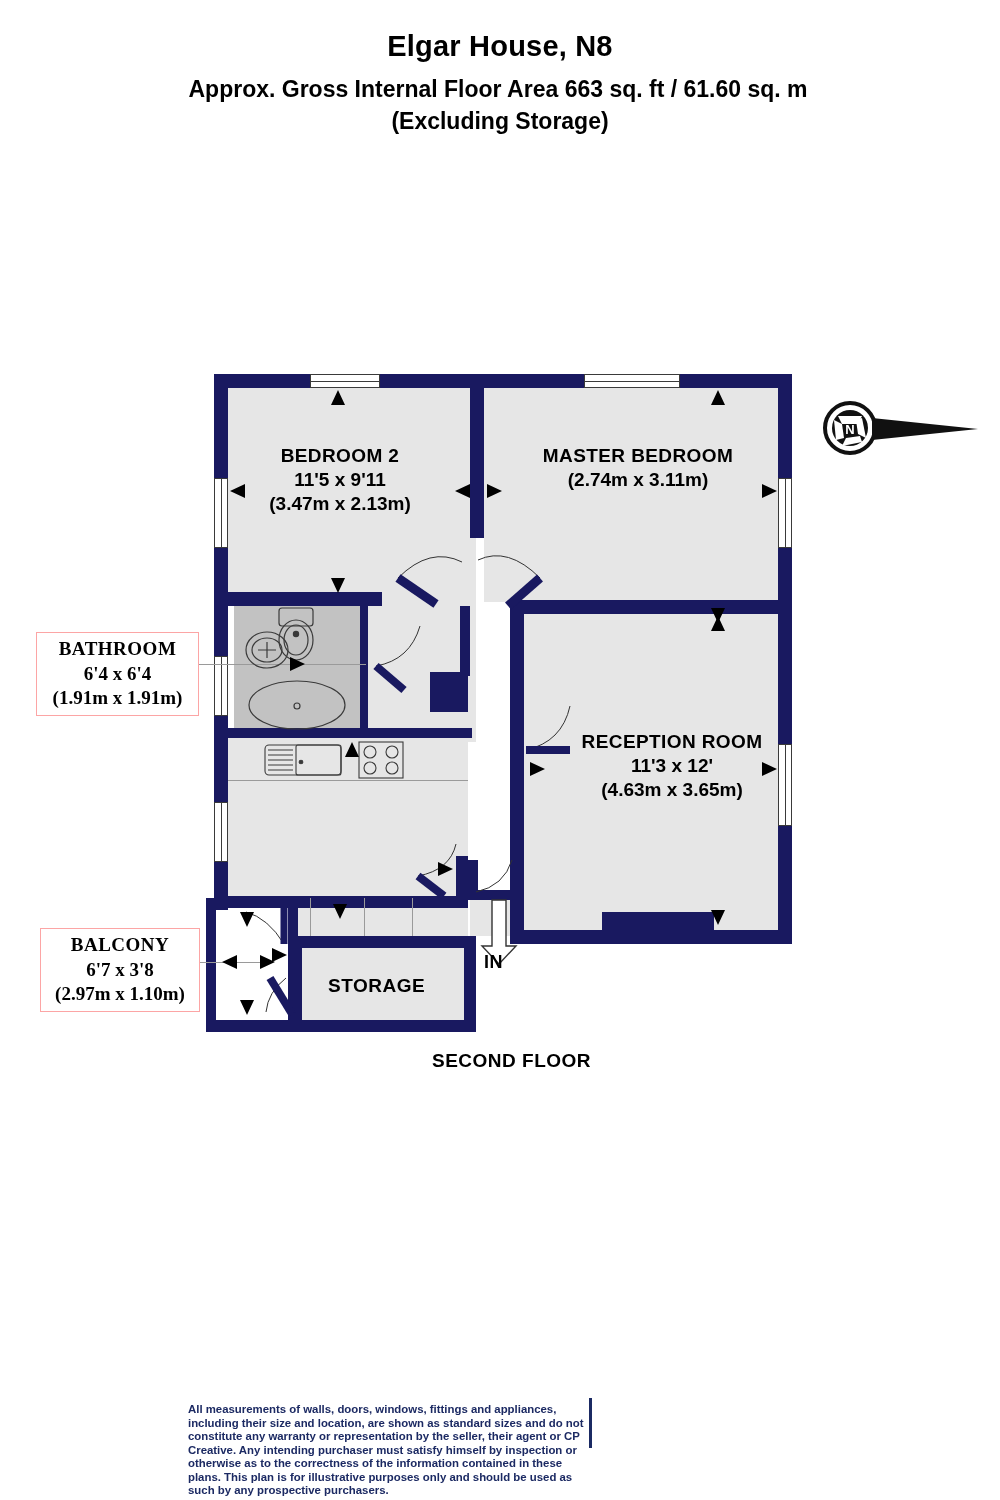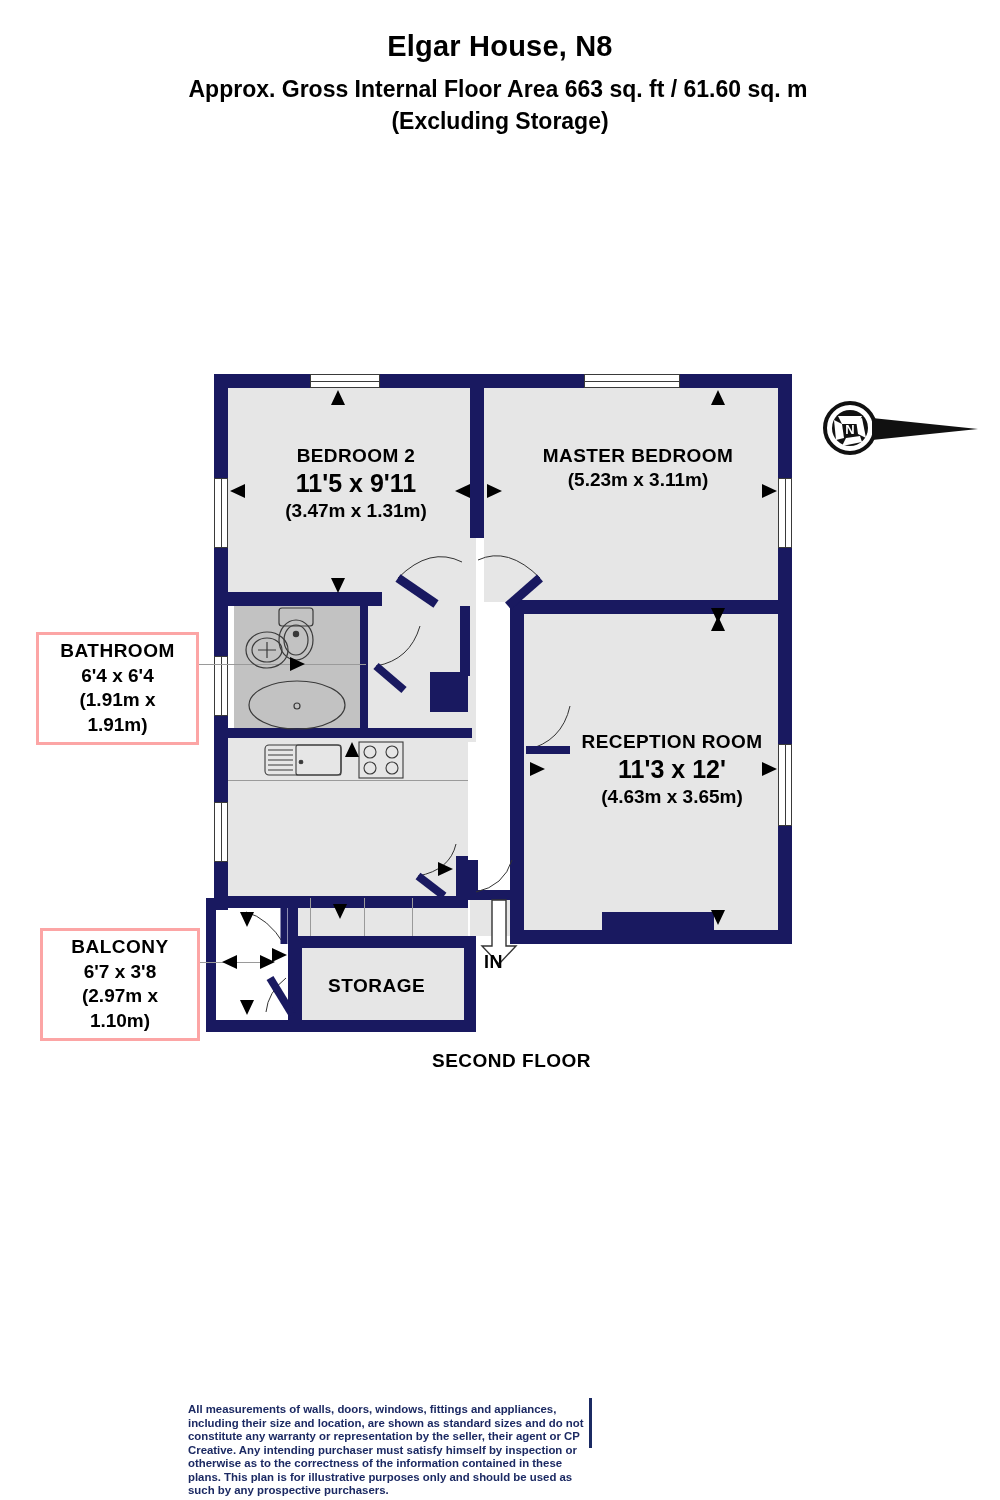--- a/index.html
+++ b/index.html
@@ -34,27 +34,28 @@
   .floorwhite{position:absolute;background:#ffffff;}
   .bathfloor{position:absolute;background:#c2c2c2;}
   .win{position:absolute;background:#ffffff;border:1px solid #3a3a3a;box-sizing:border-box;}
   .win.h:before{content:"";position:absolute;left:0;right:0;top:50%;height:1px;background:#3a3a3a;}
   .win.v:before{content:"";position:absolute;top:0;bottom:0;left:50%;width:1px;background:#3a3a3a;}
   .thinline{position:absolute;background:#9a9a9a;}
 
   
   .rlabel{position:absolute;text-align:center;font-weight:bold;line-height:1.26;white-space:nowrap;}
   .rlabel .nm{font-size:19px;letter-spacing:.4px;}
-  .rlabel .d1{font-size:25px;}
+  .rlabel .d1{font-size:19px;}
   .rlabel .d2{font-size:19px;}
 
   .boxlabel{
-    position:absolute;border:3px solid #fca5a5;background:#fff;
+    position:absolute;border:1px solid #fca5a5;background:#fff;
     text-align:center;font-weight:bold;line-height:1.3;padding:4px 8px;
     box-sizing:border-box;
+    font-family:Liberation Serif, serif;
   }
   .boxlabel .nm{font-size:19px;letter-spacing:.5px;}
   .boxlabel .d1,.boxlabel .d2{font-size:19px;}
 
   .plainlabel{position:absolute;font-weight:bold;font-size:19px;letter-spacing:.5px;}
 
   
   .ar{position:absolute;width:0;height:0;}
   .ar.up{border-left:7px solid transparent;border-right:7px solid transparent;border-bottom:15px solid #000;}
   .ar.down{border-left:7px solid transparent;border-right:7px solid transparent;border-top:15px solid #000;}
@@ -267,29 +268,29 @@
     <div class="ar down" style="left:711px;top:910px;"></div>
     <div class="ar up" style="left:345px;top:742px;"></div>
     <div class="ar right" style="left:438px;top:862px;"></div>
     <div class="ar down" style="left:333px;top:904px;"></div>
     <div class="ar down" style="left:240px;top:912px;"></div>
     <div class="ar down" style="left:240px;top:1000px;"></div>
     <div class="ar left" style="left:222px;top:955px;"></div>
     <div class="ar right" style="left:260px;top:955px;"></div>
     <div class="ar right" style="left:272px;top:948px;"></div>
 
-    <div class="rlabel" style="left:244px;top:444px;width:224px;">
+    <div class="rlabel" style="left:228px;top:444px;width:224px;">
       <div class="nm">BEDROOM 2</div>
       <div class="d1">11'5 x 9'11</div>
-      <div class="d2">(3.47m x 1.31m)</div>
+      <div class="d2">(3.47m x 2.13m)</div>
     </div>
 
     <div class="rlabel" style="left:510px;top:444px;width:256px;">
       <div class="nm">MASTER BEDROOM</div>
-      <div class="d2">(5.23m x 3.11m)</div>
+      <div class="d2">(2.74m x 3.11m)</div>
     </div>
 
 
     <div class="rlabel" style="left:552px;top:730px;width:240px;">
       <div class="nm">RECEPTION ROOM</div>
       <div class="d1">11'3 x 12'</div>
       <div class="d2">(4.63m x 3.65m)</div>
     </div>
 
     <div class="plainlabel" style="left:328px;top:975px;">STORAGE</div>

